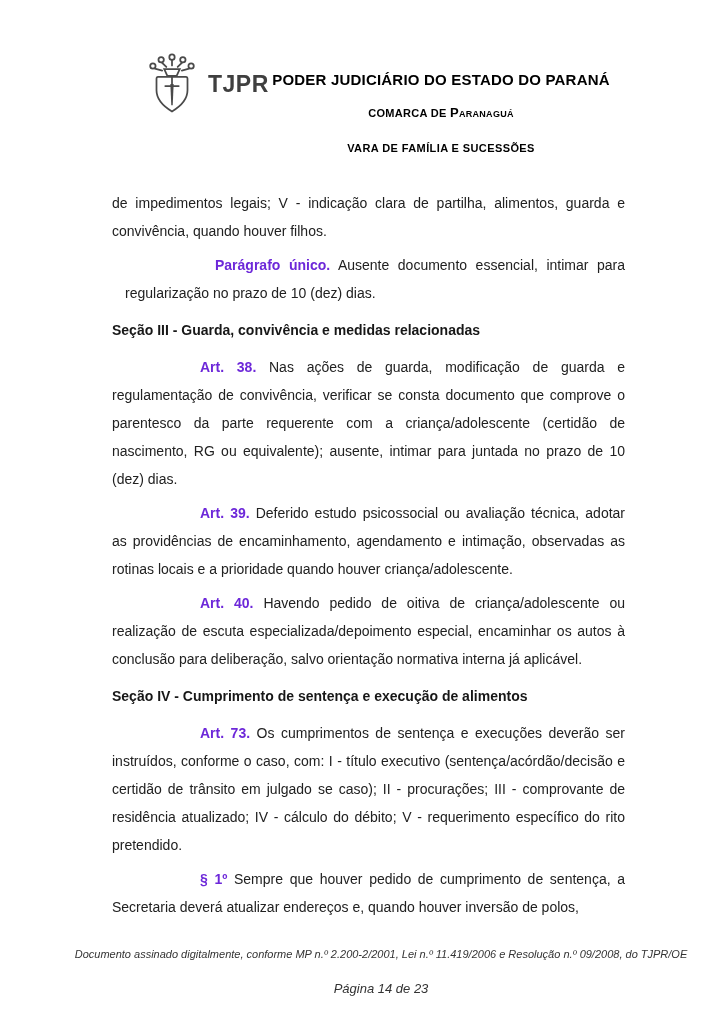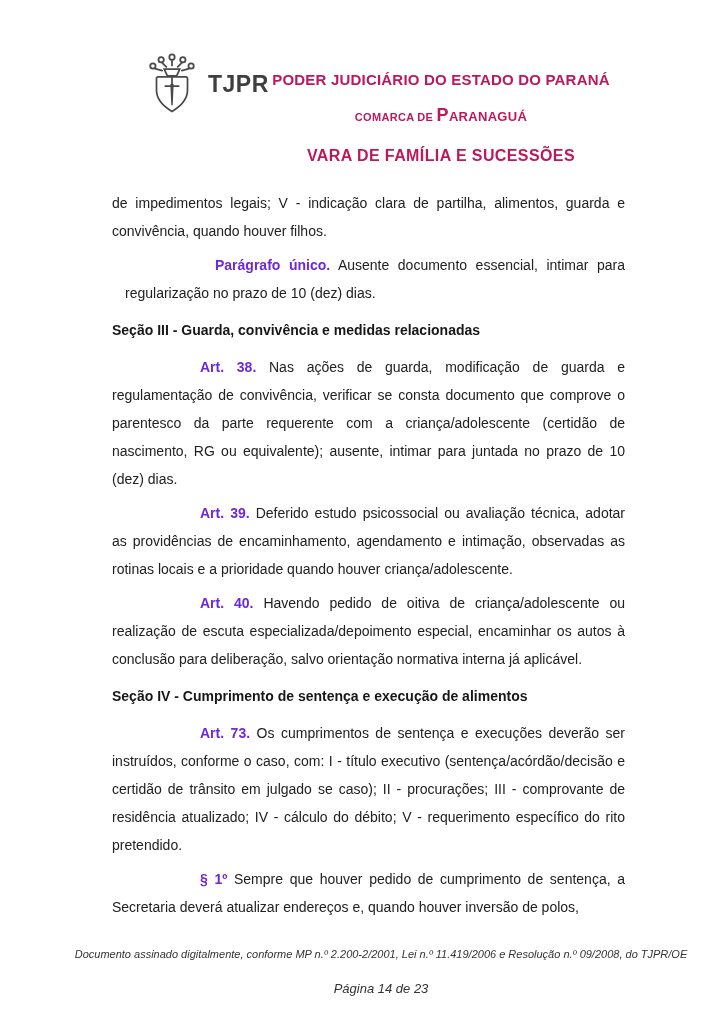--- a/index.html
+++ b/index.html
@@ -32,44 +32,44 @@
     margin-top: 2px;
     font-size: 23px;
     font-weight: 700;
     letter-spacing: 0.5px;
     color: #3f3f3f;
     line-height: 1;
   }
   .header-text {
     flex: 1;
     text-align: center;
-    color: #be185d;
+    color: #000000;
   }
   .header-title {
     margin: 20px 0 0 0;
     font-size: 15px;
     font-weight: 700;
     letter-spacing: 0.2px;
     line-height: 1.1;
   }
   .header-comarca {
     margin: 17px 0 0 0;
     font-size: 11px;
     font-weight: 700;
     letter-spacing: 0.3px;
     line-height: 1.1;
   }
   .header-comarca .sc-name {
-    font-size: 18px;
+    font-size: 13px;
     font-variant: small-caps;
     letter-spacing: 0.3px;
   }
   .header-vara {
     margin: 22px 0 0 0;
-    font-size: 16px;
+    font-size: 11px;
     font-weight: 700;
     letter-spacing: 0.4px;
     line-height: 1.1;
   }
 
   
   .doc-body {
     position: absolute;
     top: 183px;
     left: 112px;

